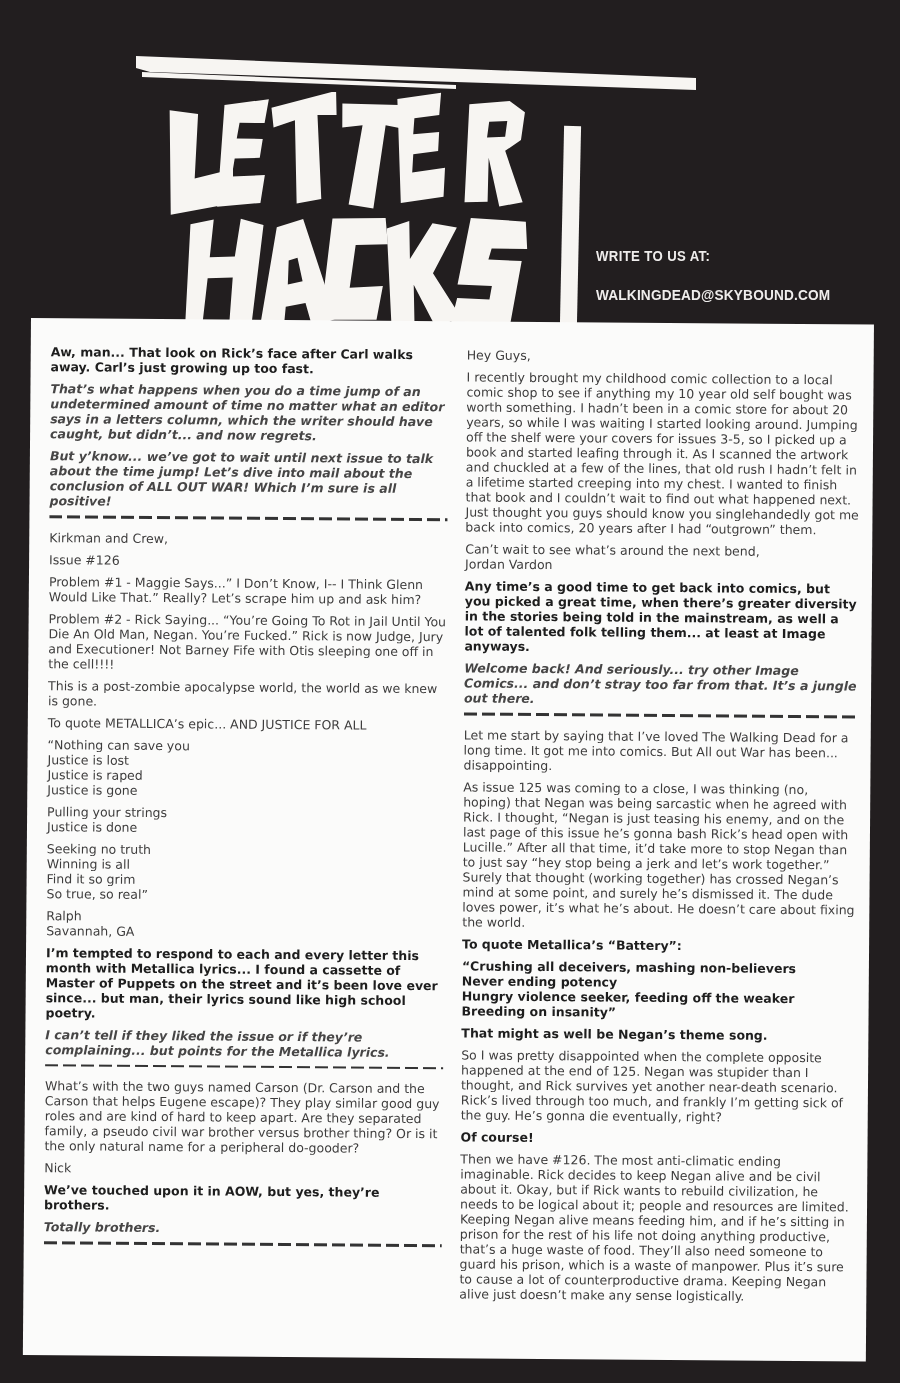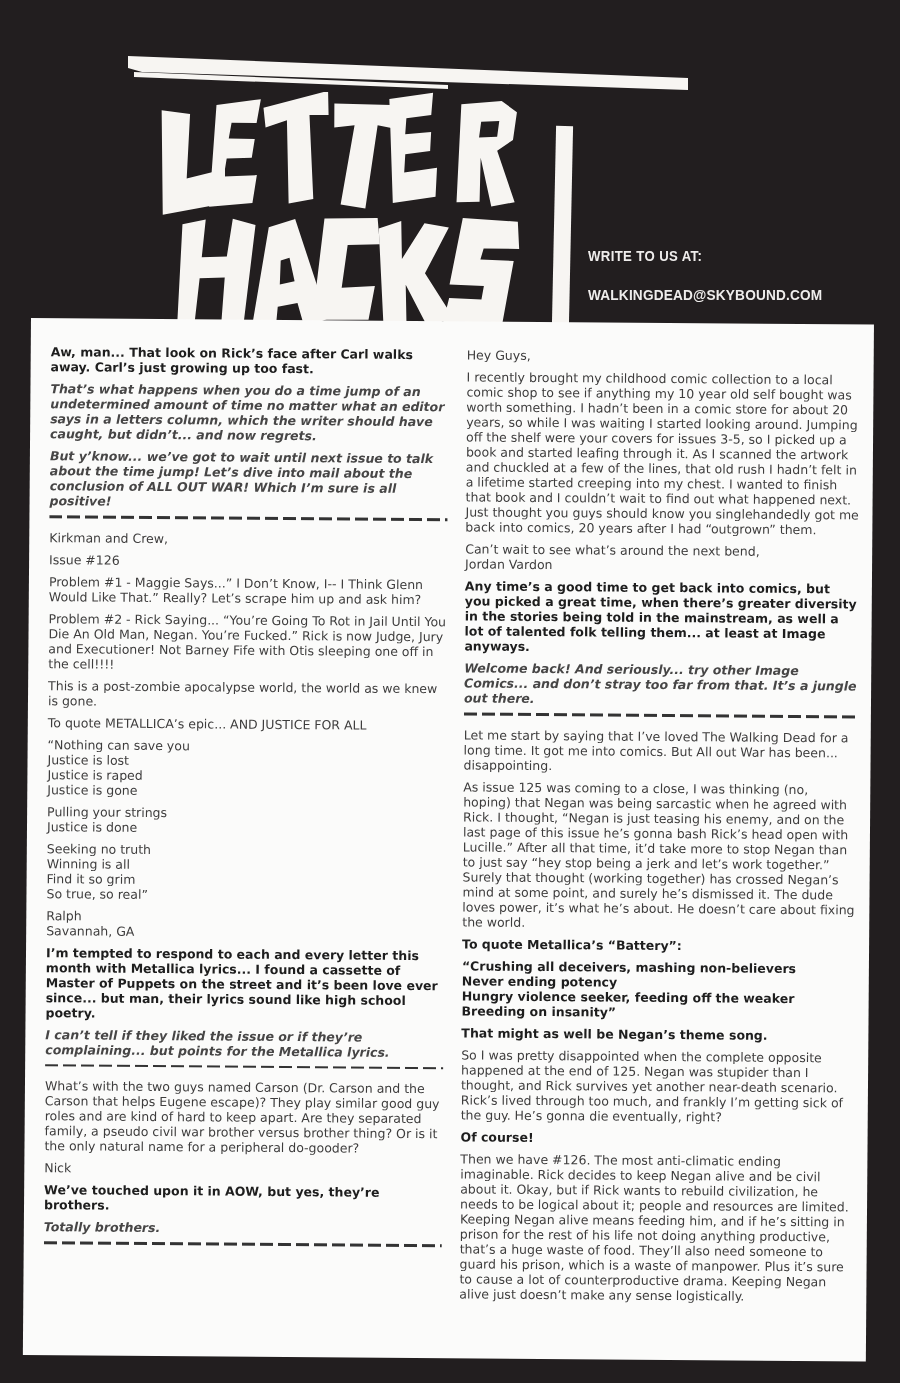--- a/index.html
+++ b/index.html
@@ -6,21 +6,21 @@
   body{
     width:900px;height:1383px;
     background:#221e1f;
     overflow:hidden;
     font-family:"DejaVu Sans",sans-serif;
     position:relative;
   }
   .stage{position:absolute;inset:0;}
 
   
-  .header{position:absolute;left:0;top:0;width:734px;height:335px;text-align:center;}
+  .header{position:absolute;left:8px;top:0;width:734px;height:335px;text-align:center;}
   .brush-top{position:absolute;left:118px;top:50px;width:580px;height:48px;}
   .logo{position:absolute;left:156px;top:92px;width:392px;height:242px;}
   .logo path{fill:#f7f5f2;}
   .vrule{
     position:absolute;left:554px;top:126px;width:17px;height:200px;
     background:#f7f5f2;transform:rotate(1.2deg);
   }
   .write-label{
     position:absolute;left:588px;top:248px;
     font-family:"Liberation Sans",sans-serif;

